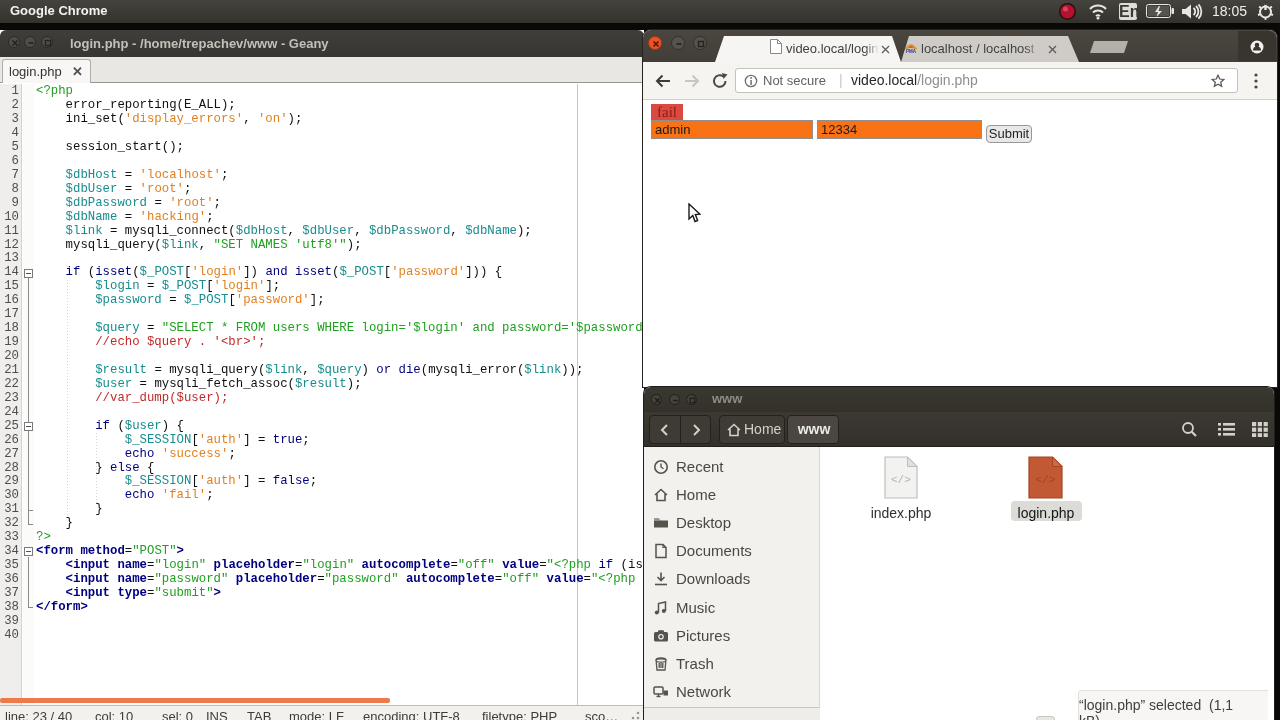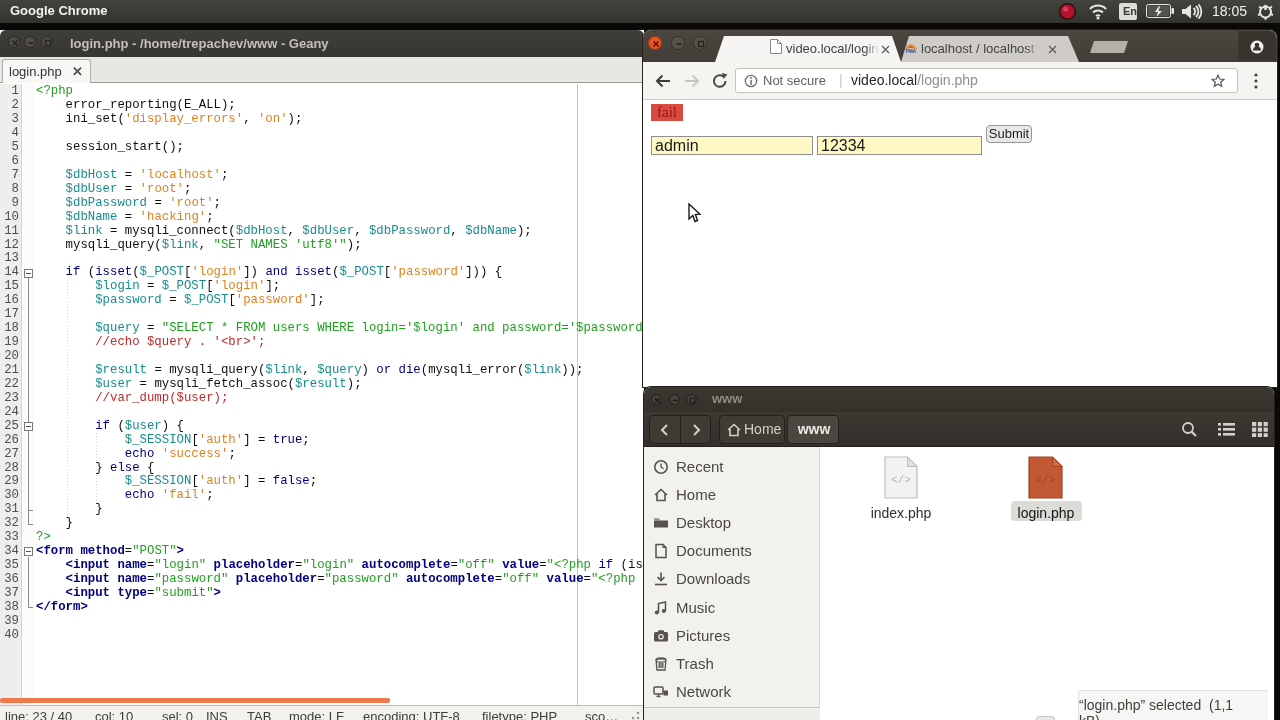--- a/index.html
+++ b/index.html
@@ -2,21 +2,21 @@
 <html><head><meta charset="utf-8"><style>
 * { margin:0; padding:0; box-sizing:border-box; }
 html,body { width:1280px; height:720px; overflow:hidden; }
 body { background:#0a0908; font-family:"Liberation Sans",sans-serif; position:relative; }
 .abs { position:absolute; }
 
 #topbar { left:0; top:0; width:1280px; height:23px; background:linear-gradient(#45433e,#34322d); }
 #topbar .appname { position:absolute; left:10px; top:3px; color:#f5f3ef; font-size:13px; font-weight:bold; }
 #topbar .clock { position:absolute; left:1212px; top:3px; color:#f0eeea; font-size:14px; }
 .enbox { position:absolute; left:1119px; top:3px; width:18px; height:17px; background:#dedcd7; border-radius:2px;
-  color:#3a3833; font-size:11px; font-weight:bold; text-align:right; line-height:17px; }
+  color:#3a3833; font-size:16px; font-weight:bold; text-align:right; line-height:17px; }
 
 #geany { left:0; top:30px; width:644px; height:697px; background:#fff; }
 #gtitle { left:0; top:0; width:644px; height:27px; background:linear-gradient(#403e3a,#383632); border-radius:6px 6px 0 0; }
 #gtitle .t { position:absolute; left:70px; top:6px; font-size:13px; font-weight:bold; color:#c3c0ba; }
 .wbtn { position:absolute; width:12px; height:12px; border-radius:50%; background:#504d47; border:1px solid #2c2a26; }
 .wbtn svg { position:absolute; left:1px; top:1px; }
 #gtabs { left:0; top:27px; width:644px; height:26px; background:#e9e7e3; border-bottom:1px solid #9a9792; }
 #gtab { position:absolute; left:2px; top:2px; width:89px; height:24px; background:#f8f7f5; border:1px solid #aeaba6; border-bottom:none; border-radius:3px 3px 0 0; }
 #gtab .n { position:absolute; left:6px; top:4px; font-size:13px; color:#333; }
 #gtab .x { position:absolute; left:69px; top:4px; font-size:13px; font-weight:bold; color:#4f4f4f; }
@@ -45,22 +45,22 @@
 #gstatus span { position:absolute; top:3px; }
 
 #chrome { left:643px; top:30px; width:634px; height:357px; border-radius:8px 8px 0 0;
   background:#fff; box-shadow:0 0 0 1px #26231f; }
 #ctitle { position:absolute; left:0; top:0; width:634px; height:32px; background:linear-gradient(#4b4740,#413d37); border-radius:8px 8px 0 0; }
 #ctools { position:absolute; left:0; top:32px; width:634px; height:38px; background:#f5f4f1; border-bottom:1px solid #d2cfca; }
 #omni { position:absolute; left:92px; top:6px; width:503px; height:25px; background:#fff; border:1px solid #c5c2bd; border-radius:3px; }
 #ccontent { position:absolute; left:0; top:70px; width:634px; height:287px; background:#fff; }
 .fail { position:absolute; left:8px; top:4px; font-family:"Liberation Serif",serif; font-size:15px;
   color:#8c1a0f; background:#db4a41; padding:0 6px; }
-.cinput { position:absolute; top:36px; height:19px; background:#fef9c3; border:1px solid #8f8f8f;
-  font-size:16px; color:#1a1a1a; line-height:17px; padding-left:3px; }
+.cinput { position:absolute; top:20px; height:19px; background:#f97316; border:1px solid #8f8f8f;
+  font-size:13px; color:#1a1a1a; line-height:17px; padding-left:3px; }
 #csubmit { position:absolute; left:343px; top:25px; width:46px; height:18px; background:#e8e8e8;
   border:1px solid #989898; border-radius:4px; font-size:13px; color:#1f1f1f; text-align:center; line-height:16px; }
 
 #files { left:644px; top:387px; width:630px; height:333px; background:#fff; border-radius:7px 7px 0 0; box-shadow:0 0 0 1px #201e1a; }
 #ftitle { position:absolute; left:0; top:0; width:630px; height:25px; background:linear-gradient(#3b3831,#34312a); border-radius:7px 7px 0 0; }
 #ftitle .t { position:absolute; left:68px; top:4px; font-size:13px; font-weight:bold; color:#8f8c86; }
 #ftools { position:absolute; left:0; top:25px; width:630px; height:35px; background:linear-gradient(#3c3933,#332f2a); border-bottom:1px solid #211f1b; }
 .fbtn { position:absolute; top:3px; height:29px; background:#3e3a34; border:1px solid #24211d; border-radius:4px; }
 #fsidebar { position:absolute; left:0; top:60px; width:176px; height:260px; background:#f2f1ee; border-right:1px solid #dbd8d3; }
 .srow { position:absolute; left:0; width:176px; height:28px; }

